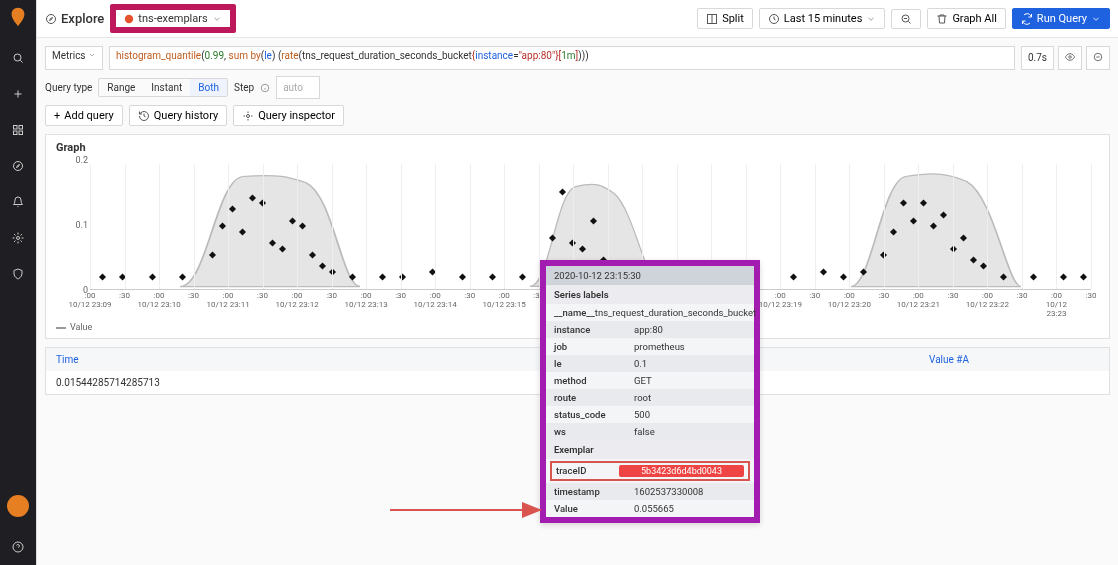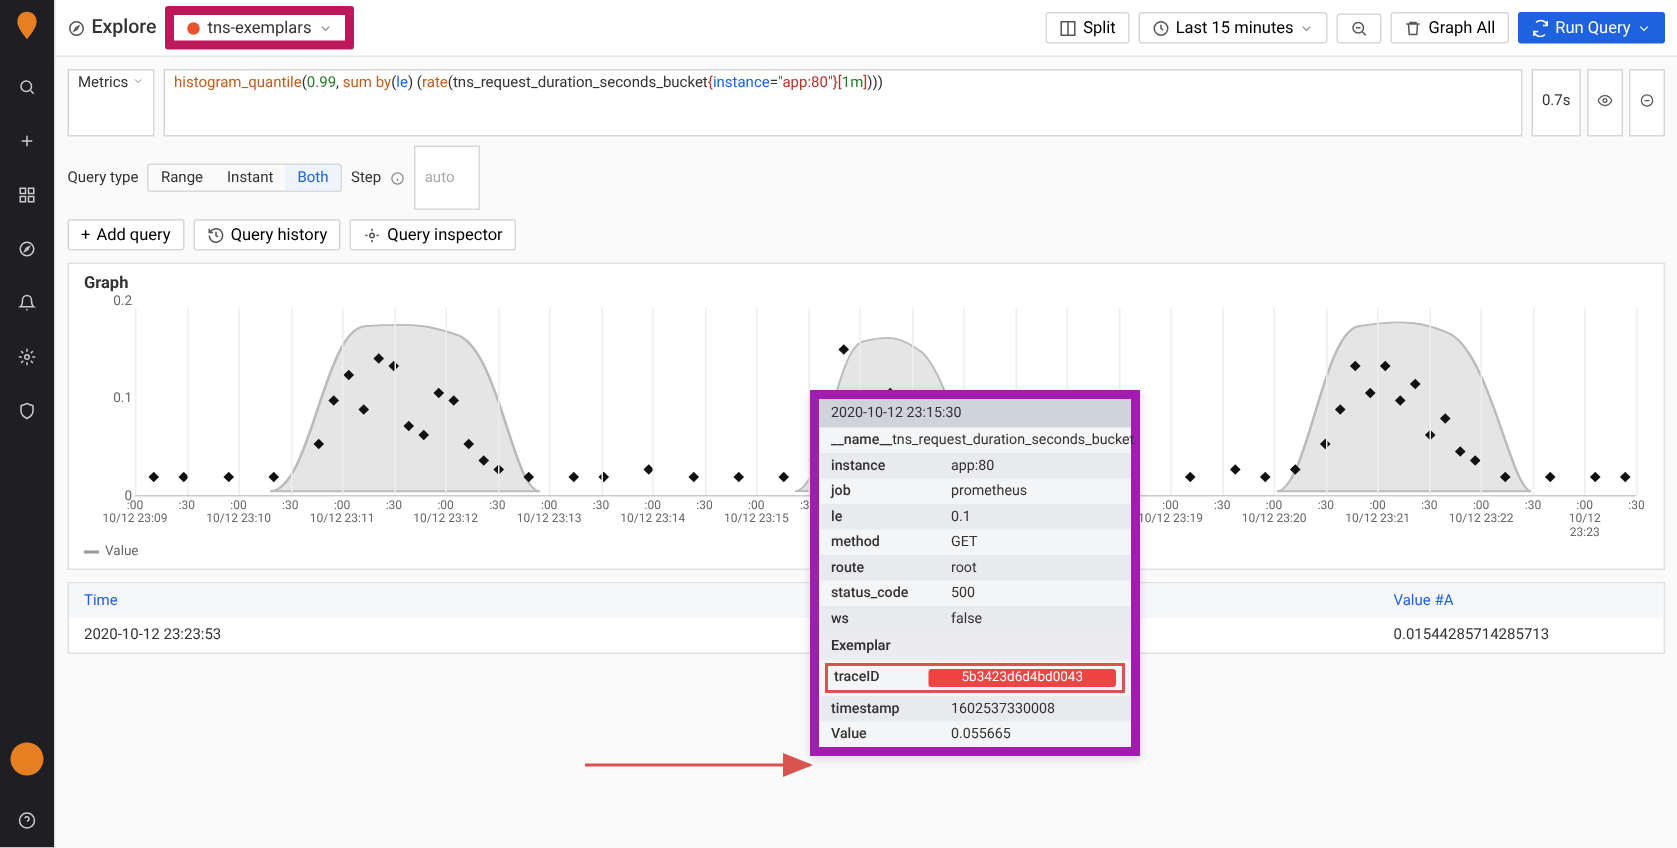--- a/index.html
+++ b/index.html
@@ -15,21 +15,21 @@
 .topbar .title { font-size: 13px; font-weight: 500; display: flex; align-items: center; gap: 4px; }
 .ds-picker { border: 6px solid #be185d; border-radius: 2px; padding: 2px 8px; font-size: 11px; display: flex; align-items: center; gap: 4px; cursor: pointer; }
 .topbar .grow { flex: 1; }
 .btn { border: 1px solid #d8d8d8; border-radius: 2px; padding: 3px 8px; font-size: 11px; background: #fff; cursor: pointer; display: flex; align-items: center; gap: 4px; }
 .btn.primary { background: #1f62e0; color: #fff; border-color: #1f62e0; }
 .content { flex: 1; padding: 8px; overflow: hidden; background: #fafafa; }
 .query-row { display: flex; gap: 6px; margin-bottom: 6px; }
 .metrics-label { border: 1px solid #d8d8d8; padding: 3px 6px; font-size: 10px; background: #fff; cursor: pointer; }
 .query-input { flex: 1; border: 1px solid #d8d8d8; padding: 3px 6px; font-family: monospace; font-size: 10px; background: #fff; white-space: nowrap; overflow: hidden; }
 .query-meta { display: flex; gap: 4px; }
-.meta-chip { border: 1px solid #d8d8d8; padding: 15px 6px; font-size: 10px; background: #fff; }
+.meta-chip { border: 1px solid #d8d8d8; padding: 5px 6px; font-size: 10px; background: #fff; }
 .query-opts { display: flex; align-items: center; gap: 6px; margin-bottom: 6px; font-size: 10px; }
 .seg { display: flex; border: 1px solid #d8d8d8; border-radius: 2px; overflow: hidden; }
 .seg span { padding: 3px 8px; cursor: pointer; }
 .seg span.active { color: #1f62e0; background: #eef3fd; }
 .toolbar-row { display: flex; gap: 6px; margin-bottom: 8px; }
 .panel { border: 1px solid #e0e0e0; background: #fff; margin-bottom: 8px; }
 .panel-header { padding: 6px 10px; font-size: 11px; font-weight: 700; }
 .chart { position: relative; height: 160px; padding: 4px 18px 30px 44px; }
 .y-axis { position: absolute; left: 10px; top: 0; bottom: 30px; width: 34px; text-align: right; }
 .y-tick { position: absolute; right: 2px; font-size: 9px; color: #666; transform: translateY(-50%); }
@@ -376,31 +376,31 @@
         <div class="legend"><span class="swatch"></span><span>Value</span></div>
       </div>
 
       <div class="panel table-panel">
         <div class="thead">
           <div class="col-time">Time</div>
           <div class="col-val">Value #A</div>
         </div>
         <div id="trows">
             <div class="trow">
-              <div class="col-time">2020-10-12 23:23:53</div>
               <div class="col-val">0.01544285714285713</div>
             </div>
           </div>
       </div>
     </div>
   </div>
 </div>
 
 <div class="tooltip">
   <div class="tt-head">2020-10-12 23:15:30</div>
+  <div class="tt-section">Series labels</div>
   <div id="tt-labels">
       <div class="tt-row">
         <div class="tt-k">__name__</div>
         <div class="tt-v">tns_request_duration_seconds_bucket</div>
       </div>
       <div class="tt-row alt">
         <div class="tt-k">instance</div>
         <div class="tt-v">app:80</div>
       </div>
       <div class="tt-row">

